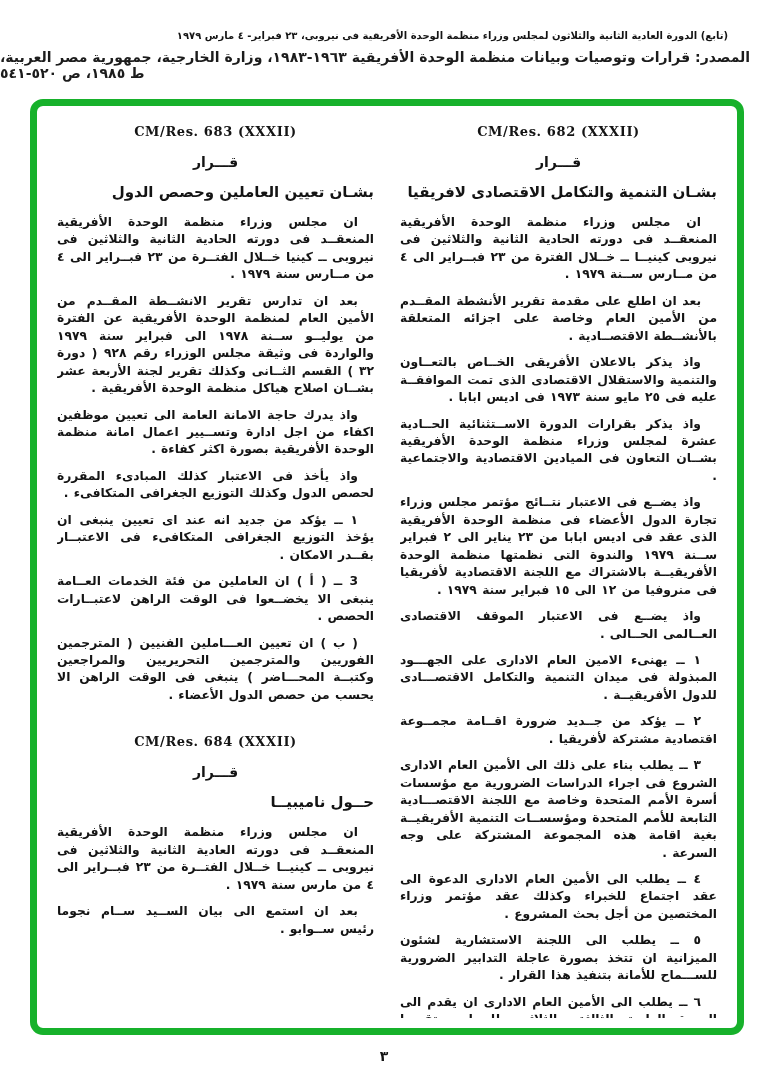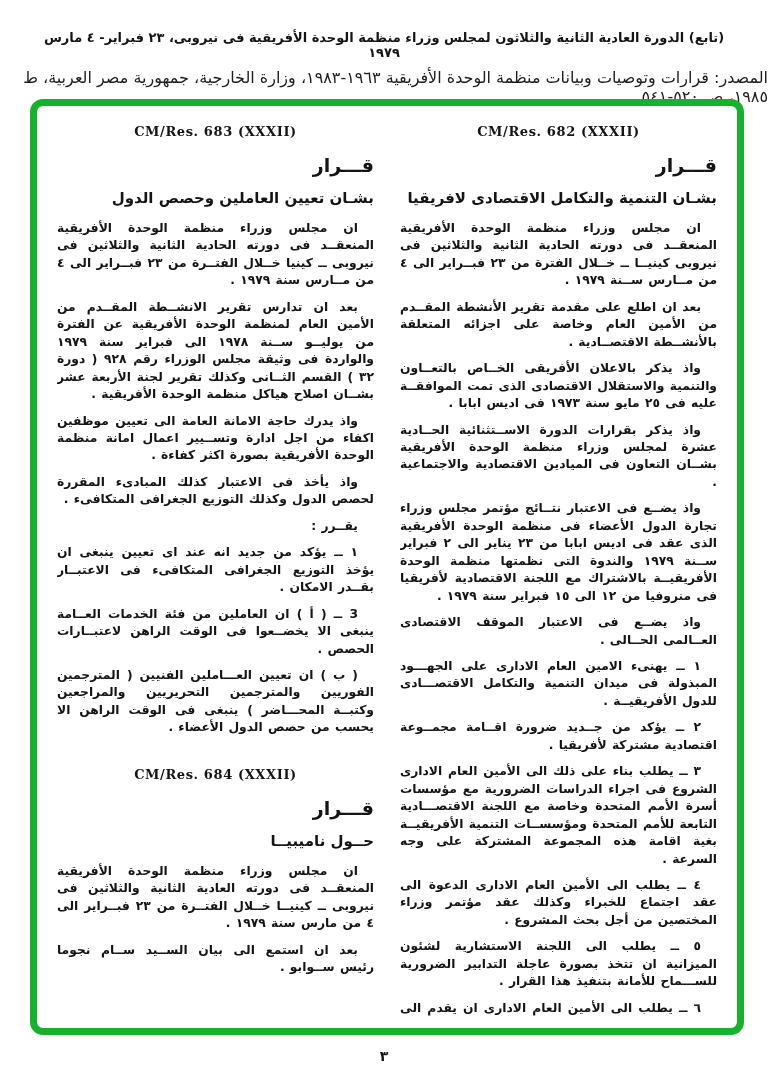--- a/index.html
+++ b/index.html
@@ -7,27 +7,27 @@
   body {
     width: 768px; height: 1085px;
     background: #ffffff;
     color: #141414;
     font-family: "DejaVu Sans", sans-serif;
     position: relative;
     overflow: hidden;
   }
   .header { position: absolute; top: 30px; left: 0; width: 768px; }
   .header-line1 {
-    direction: rtl; text-align: center;
-    font-size: 13px; font-weight: bold;
+    direction: rtl; text-align: right;
+    font-size: 10px; font-weight: bold;
     padding: 0 40px; letter-spacing: 0;
   }
   .header-line2 {
-    direction: rtl; text-align: right;
-    font-size: 16px; font-weight: normal;
+    direction: rtl; text-align: left;
+    font-size: 14px; font-weight: bold;
     margin-top: 8px; color: #1c1c1c;
   }
   .green-frame {
     position: absolute; left: 30px; top: 99px;
     width: 714px; height: 936px;
     border: 7px solid #17b12b;
     border-radius: 13px;
     background: #ffffff;
     padding: 16px 20px 10px 20px;
     overflow: hidden;
@@ -38,22 +38,22 @@
   }
   .col { flex: 1 1 0; min-width: 0; overflow: hidden; }
   .res-id {
     direction: ltr; text-align: center;
     font-family: "DejaVu Serif", serif;
     font-size: 13px; font-weight: bold;
     letter-spacing: 0.6px;
     margin: 2px 0 0 0;
   }
   .res-heading {
-    direction: rtl; text-align: right;
-    font-size: 19px; font-weight: bold;
+    direction: rtl; text-align: center;
+    font-size: 14px; font-weight: bold;
     margin: 15px 0 13px 0;
     letter-spacing: 0;
   }
   .res-subject {
     direction: rtl; text-align: right;
     font-size: 15px; font-weight: bold;
     margin: 0 0 13px 0;
   }
   .paras p {
     direction: rtl;
@@ -112,21 +112,20 @@
       <div class="res-block">
         <div class="res-id">CM/Res. 683 (XXXII)</div>
         <div class="res-heading">قـــرار</div>
         <div class="res-subject">بشـان تعيين العاملين وحصص الدول</div>
         <div class="paras">
 
         <p>ان مجلس وزراء منظمة الوحدة الأفريقية المنعقــد فى دورته الحادية الثانية والثلاثين فى نيروبى ــ كينيا خــلال الفتــرة من ٢٣ فبــراير الى ٤ من مــارس سنة ١٩٧٩ .</p>
             <p>بعد ان تدارس تقرير الانشــطة المقــدم من الأمين العام لمنظمة الوحدة الأفريقية عن الفترة من يوليــو ســنة ١٩٧٨ الى فبراير سنة ١٩٧٩ والواردة فى وثيقة مجلس الوزراء رقم ٩٢٨ ( دورة ٣٢ ) القسم الثــانى وكذلك تقرير لجنة الأربعة عشر بشــان اصلاح هياكل منظمة الوحدة الأفريقية .</p>
             <p>واذ يدرك حاجة الامانة العامة الى تعيين موظفين اكفاء من اجل ادارة وتســيير اعمال امانة منظمة الوحدة الأفريقية بصورة اكثر كفاءة .</p>
             <p>واذ يأخذ فى الاعتبار كذلك المبادىء المقررة لحصص الدول وكذلك التوزيع الجغرافى المتكافىء .</p>
-            <p>يقــرر :</p>
             <p>١ ــ يؤكد من جديد انه عند اى تعيين ينبغى ان يؤخذ التوزيع الجغرافى المتكافىء فى الاعتبــار بقــدر الامكان .</p>
             <p>3 ــ ( أ ) ان العاملين من فئة الخدمات العــامة ينبغى الا يخضــعوا فى الوقت الراهن لاعتبــارات الحصص .</p>
             <p>( ب ) ان تعيين العـــاملين الفنيين ( المترجمين الفوريين والمترجمين التحريريين والمراجعين وكتبــة المحـــاضر ) ينبغى فى الوقت الراهن الا يحسب من حصص الدول الأعضاء .</p>
           </div>
       </div>
 
       <div class="res-block">
         <div class="res-id">CM/Res. 684 (XXXII)</div>
         <div class="res-heading">قـــرار</div>
         <div class="res-subject">حــول ناميبيــا</div>

